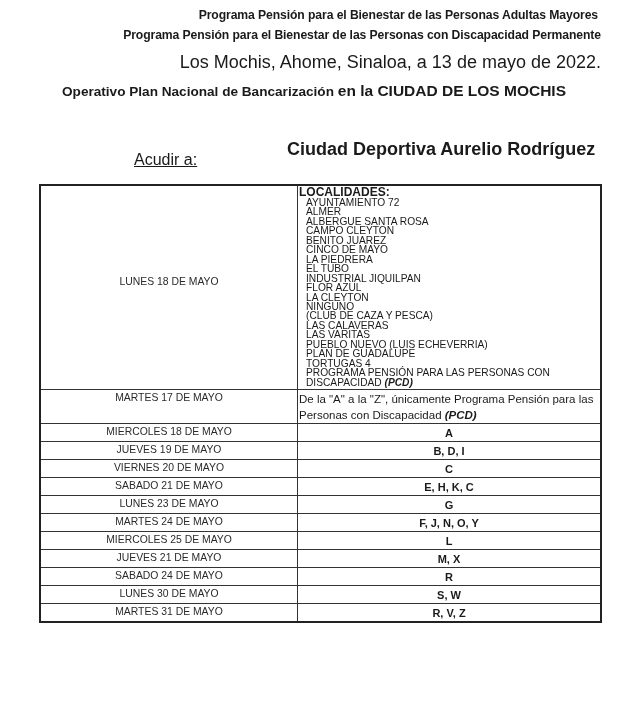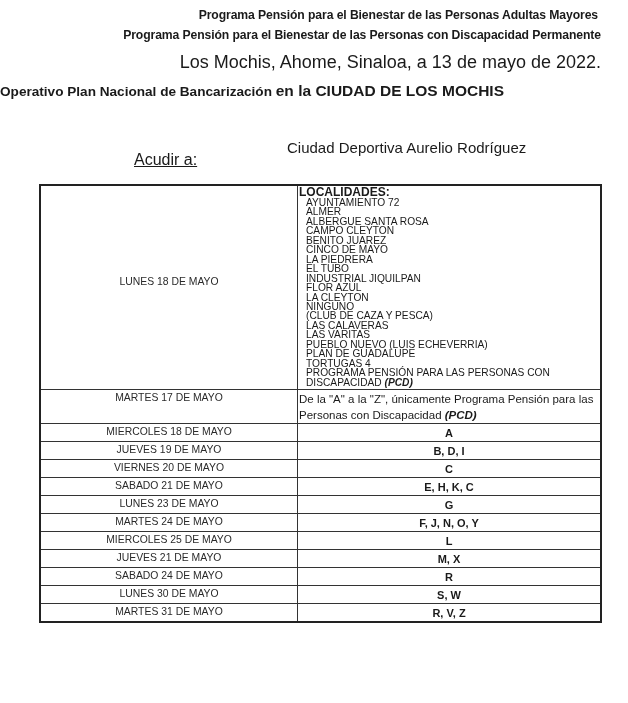--- a/index.html
+++ b/index.html
@@ -2,24 +2,24 @@
 <html><head>
 <meta charset="utf-8">
 <style>
   html, body { margin:0; padding:0; background:#fff; }
   body { width:628px; height:703px; position:relative; overflow:hidden;
          font-family:"Liberation Sans", sans-serif; color:#1a1a1a; }
   .hdr { position:absolute; right:30px; font-size:12.2px; font-weight:bold; text-align:right; white-space:nowrap; letter-spacing:-0.1px; }
   .hdr1 { top:8px; }
   .hdr2 { top:28px; right:27px; }
   .date { position:absolute; right:27px; top:52px; font-size:18px; white-space:nowrap; }
-  .title { position:absolute; left:0; width:628px; top:82px; text-align:left; font-size:13.6px; font-weight:bold; white-space:nowrap; }
+  .title { position:absolute; left:0; width:628px; top:82px; text-align:center; font-size:13.6px; font-weight:bold; white-space:nowrap; }
   .title .big { font-size:15.5px; }
   .acudir-label { position:absolute; left:134px; top:151px; font-size:16px;text-decoration:underline; }
-  .acudir-place { position:absolute; left:287px; top:139px; font-size:15px; font-weight:normal; }
+  .acudir-place { position:absolute; left:287px; top:139px; font-size:18px; font-weight:bold; }
   table { position:absolute; left:39px; top:184px; width:563px; border-collapse:collapse;
           border:2px solid #222; font-size:10.4px; }
   td { border:1.3px solid #333; padding:0; vertical-align:top; }
   td.day { width:256px; text-align:center; height:15px; line-height:15px; color:#2a2a2a; }
   td.letters { text-align:center; font-weight:bold; font-size:11px; line-height:15px; padding-top:2px; }
   td.first-day { vertical-align:middle; padding-bottom:12px; }
   .loc-head { font-weight:bold; font-size:12px; line-height:11px; margin-left:1px; margin-top:1px; }
   .loc-list { list-style:none; margin:0; padding:0 0 0 8px; font-size:10.2px; line-height:9.45px; }
   .pcd-note { padding:2px 0 0 1px; font-size:11.5px; line-height:15.5px; text-align:left; }
   b { font-weight:bold;font-style:italic; }

